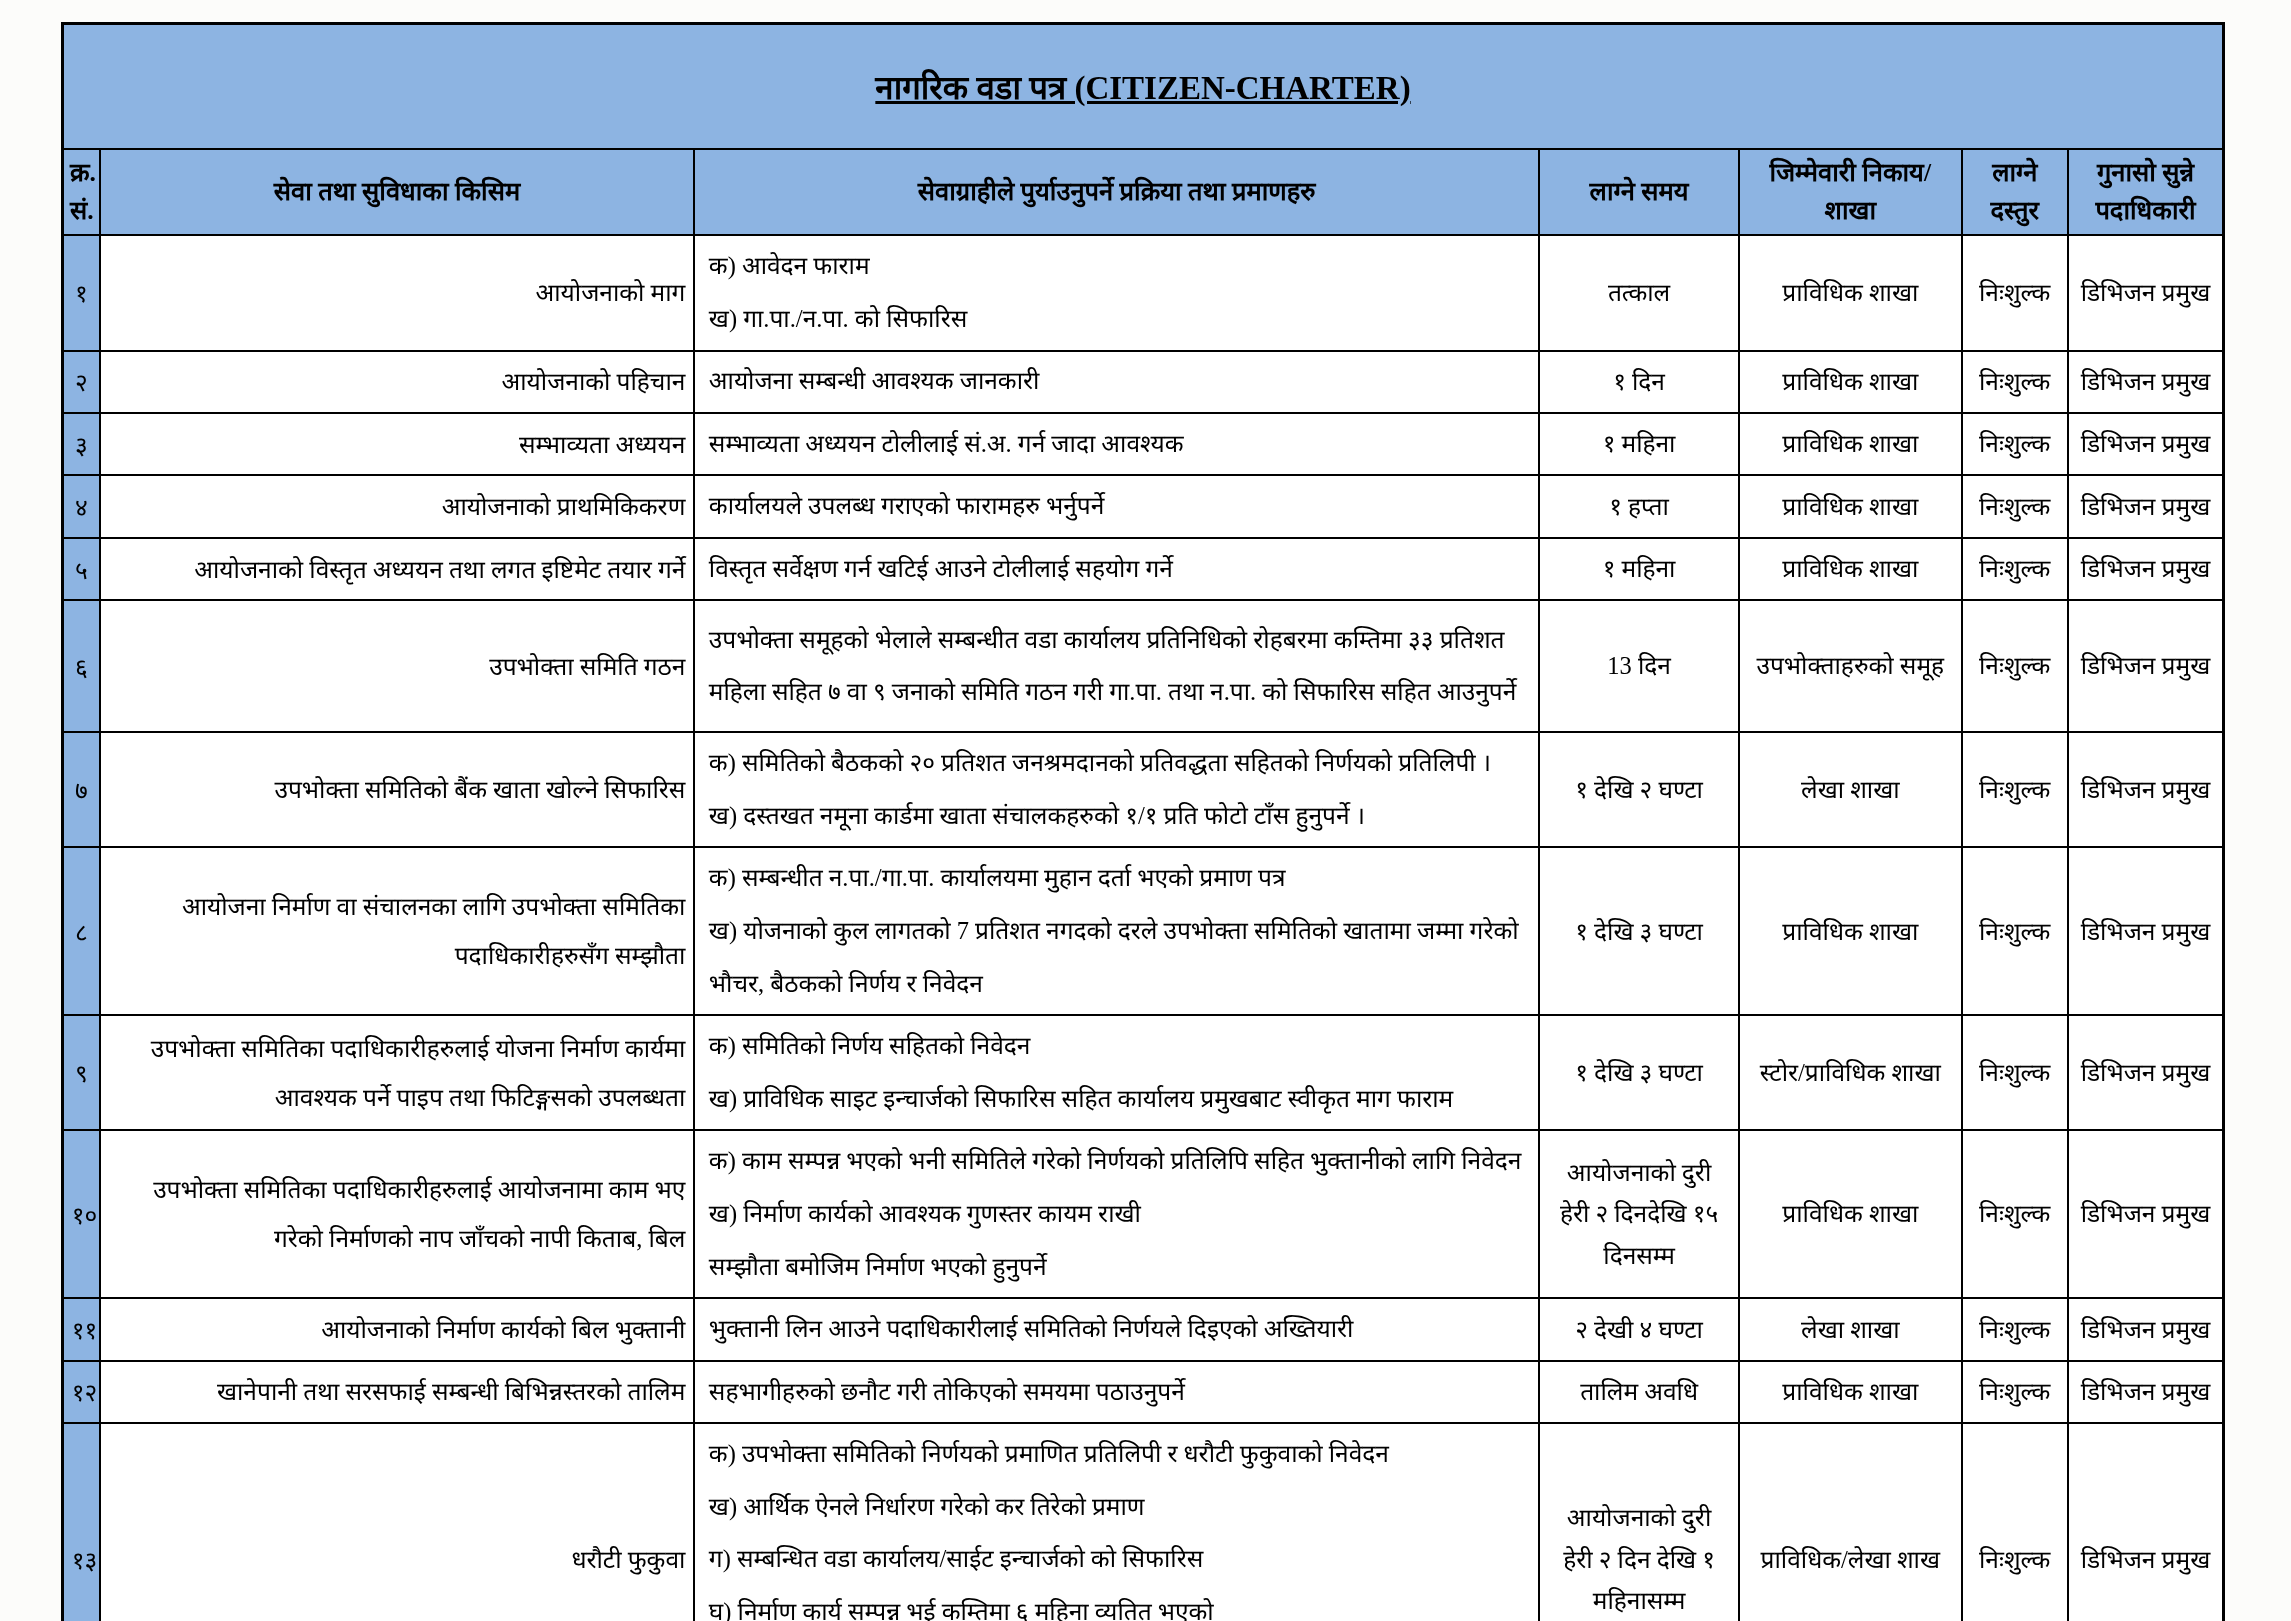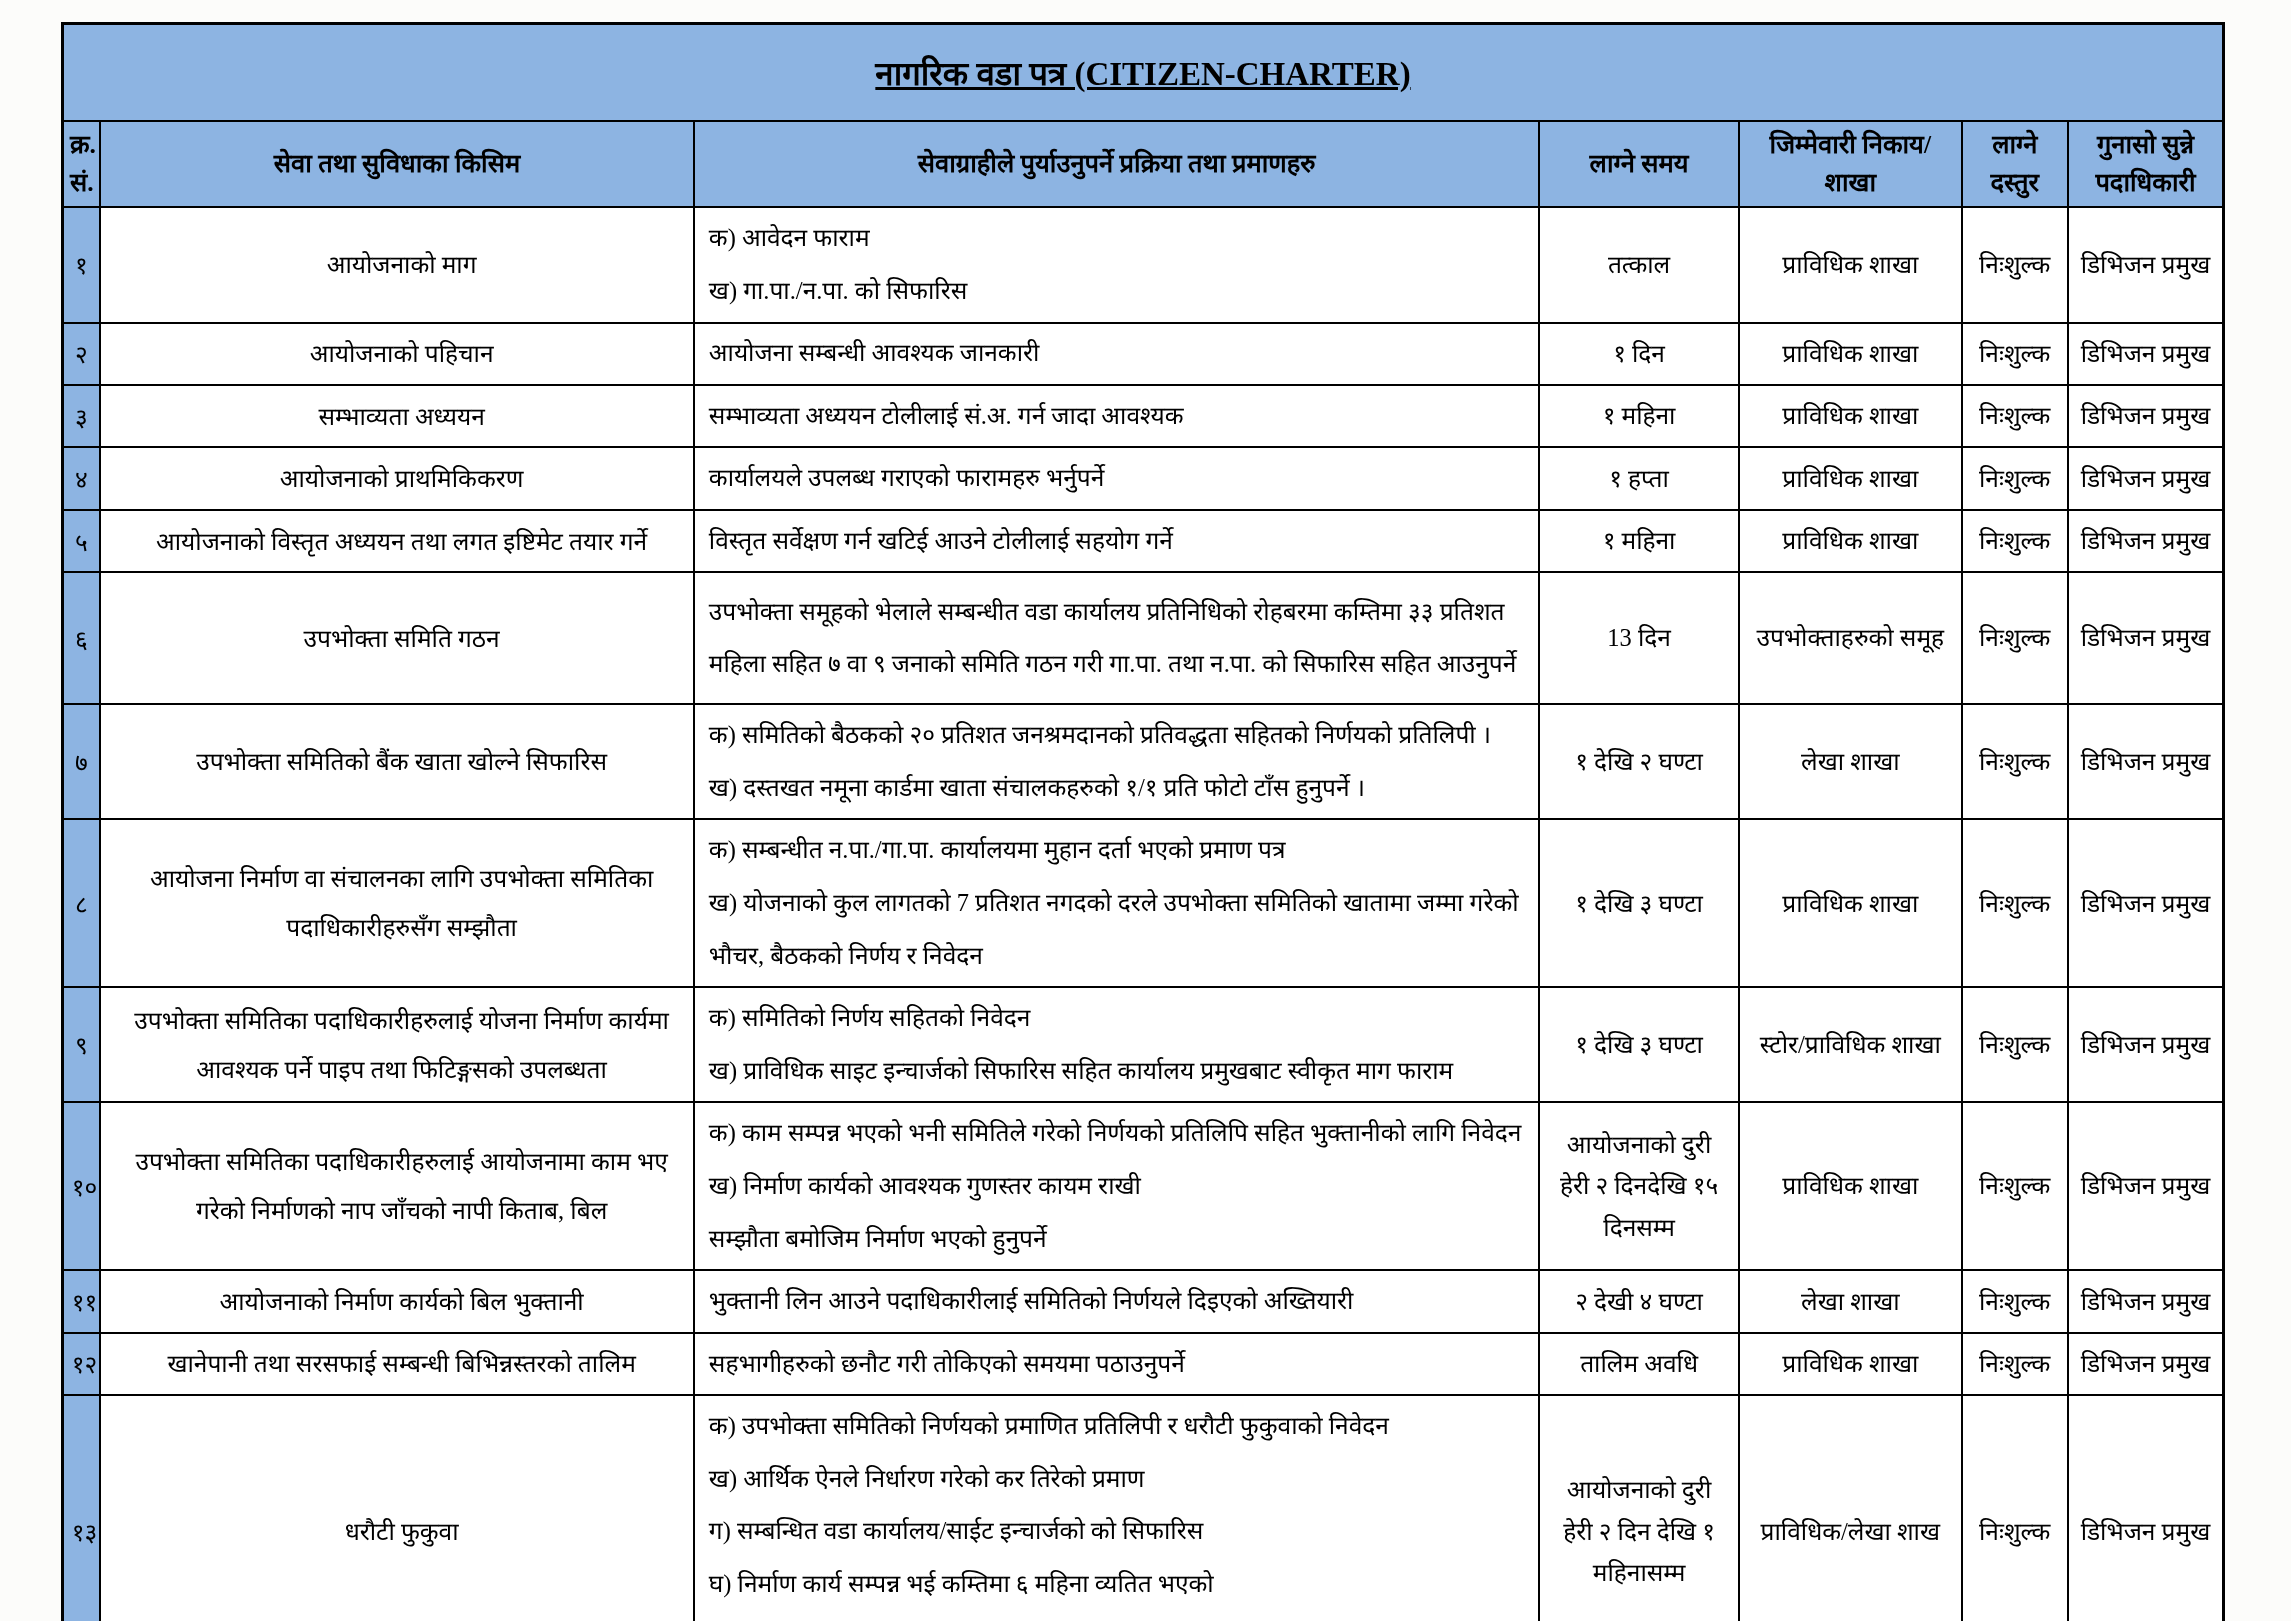--- a/index.html
+++ b/index.html
@@ -29,21 +29,21 @@
   }
   table.charter { border-width: 3.9px; }
   th, td {
     border-top-width: 2.9px;
     border-bottom-width: 2.9px;
     vertical-align: middle;
     padding: 3.9px 7.8px;
   }
   tr.title-row th {
     background: var(--accent);
-    height: 98px;
+    height: 126px;
     text-align: center;
     font-size: 33px;
     font-weight: bold;
     border-bottom-width: 2.9px;
   }
   tr.title-row .title-text { text-decoration: underline; }
   tr.header-row th {
     background: var(--accent);
     height: 80px;
     text-align: center;
@@ -51,21 +51,21 @@
     font-weight: bold;
     line-height: 1.5;
     padding: 3.9px 5.9px;
   }
   td.td-sn {
     background: var(--accent);
     text-align: center;
     font-size: 24.5px;
   }
   td.td-service {
-    text-align: center;
+    text-align: right;
     font-size: 24.5px;
     padding-left: 17px;
     line-height: 2.0;
   }
   td.td-process {
     text-align: left;
     font-size: 24.5px;
     padding-left: 13.7px;
     line-height: 2.15;
     white-space: pre-line;

